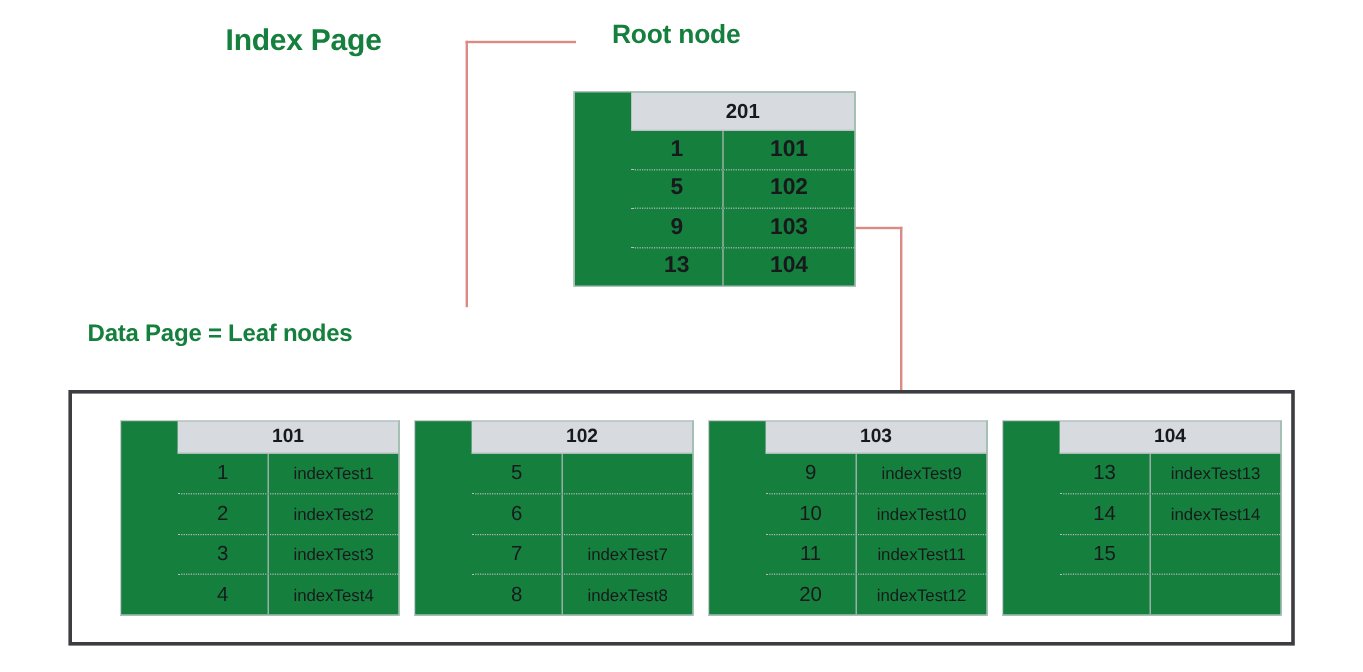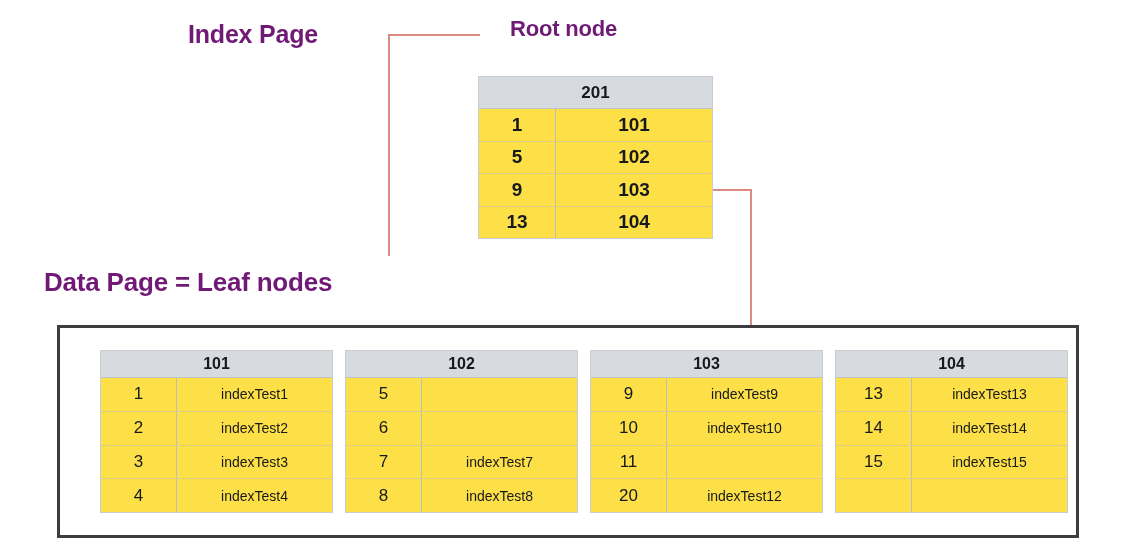--- a/index.html
+++ b/index.html
@@ -20,48 +20,49 @@
     position: absolute;
     left: 0; top: 0;
     width: 1136px;
     height: 560px;
   }
 
   
   .label {
     position: absolute;
     font-weight: bold;
-    color: #701a75;
+    color: #15803d;
     white-space: nowrap;
     letter-spacing: -0.2px;
   }
   #label-index-page {
     left: 188px;
     top: 20px;
     font-size: 25px;
   }
   #label-root-node {
     left: 510px;
     top: 16px;
     font-size: 22px;
   }
   #label-data-page {
-    left: 44px;
+    left: 73px;
     top: 267px;
-    font-size: 26px;
+    font-size: 20px;
   }
 
   
   .node-table {
     position: absolute;
     box-sizing: border-box;
-    background: #fde047;
+    background: #15803d;
     border: 1px solid #c9ccd1;
     display: flex;
     flex-direction: column;
+    padding-left: 47px;
   }
   .node-header {
     box-sizing: border-box;
     background: #d7dade;
     color: #17191c;
     font-weight: bold;
     text-align: center;
     display: flex;
     align-items: center;
     justify-content: center;
@@ -291,20 +292,21 @@
       <div class="node-row">
         <div class="cell-key">9</div>
         <div class="cell-val">indexTest9</div>
       </div>
       <div class="node-row">
         <div class="cell-key">10</div>
         <div class="cell-val">indexTest10</div>
       </div>
       <div class="node-row">
         <div class="cell-key">11</div>
+        <div class="cell-val">indexTest11</div>
       </div>
       <div class="node-row">
         <div class="cell-key">20</div>
         <div class="cell-val">indexTest12</div>
       </div>
     </div>
   </div>
 
   <div class="node-table leaf-node" id="leaf-104">
     <div class="node-header">104</div>
@@ -312,21 +314,20 @@
       <div class="node-row">
         <div class="cell-key">13</div>
         <div class="cell-val">indexTest13</div>
       </div>
       <div class="node-row">
         <div class="cell-key">14</div>
         <div class="cell-val">indexTest14</div>
       </div>
       <div class="node-row">
         <div class="cell-key">15</div>
-        <div class="cell-val">indexTest15</div>
       </div>
       <div class="node-row">
         <div class="cell-key"></div>
         <div class="cell-val"></div>
       </div>
     </div>
   </div>
 
 </div>
 

